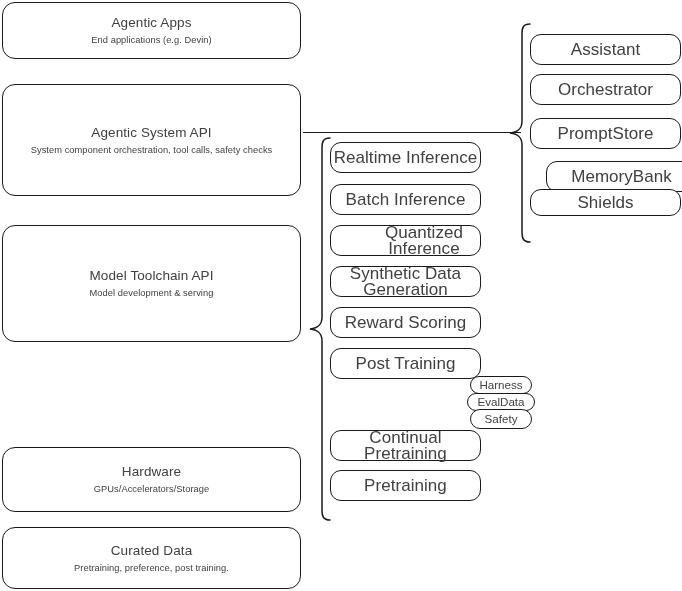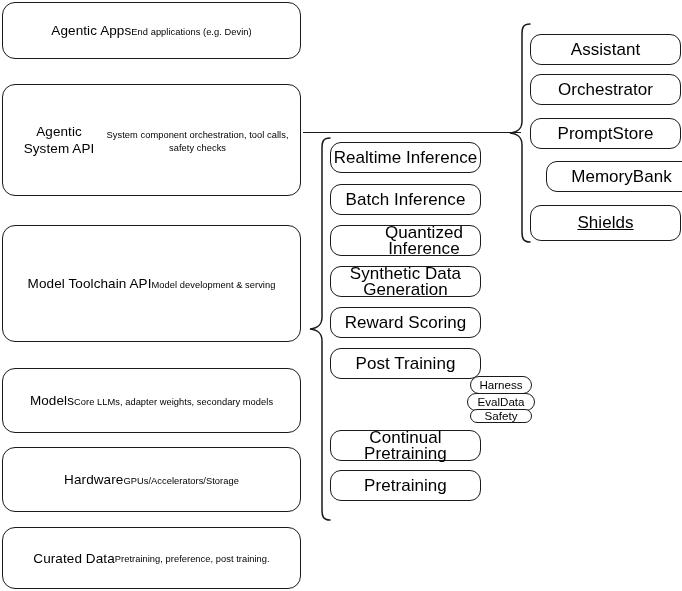--- a/index.html
+++ b/index.html
@@ -17,25 +17,25 @@
     height: 591px;
     background: #ffffff;
     overflow: hidden;
   }
   .node {
     position: absolute;
     box-sizing: border-box;
     border: 1.4px solid #1a1a1a;
     background: #ffffff;
     display: flex;
-    flex-direction: row;
+    flex-direction: column;
     align-items: center;
     justify-content: center;
     text-align: center;
-    color: #000000;
+    color: #404040;
     z-index: 3;
   }
   .layer-node {
     border-radius: 13px;
     padding: 4px 10px;
   }
   .layer-title {
     font-size: 13.5px;
     line-height: 17px;
     letter-spacing: 0.1px;
@@ -92,24 +92,20 @@
   <div class="node layer-node" style="left:2px; top:84px; width:299px; height:112px;">
     <div class="layer-title">Agentic System API</div>
     <div class="layer-sub">System component orchestration, tool calls, safety checks</div>
   </div>
 
   <div class="node layer-node" style="left:2px; top:225px; width:299px; height:117px;">
     <div class="layer-title">Model Toolchain API</div>
     <div class="layer-sub">Model development &amp; serving</div>
   </div>
 
-  <div class="node layer-node" style="left:2px; top:368px; width:299px; height:65px;">
-    <div class="layer-title">Models</div>
-    <div class="layer-sub">Core LLMs, adapter weights, secondary models</div>
-  </div>
 
   <div class="node layer-node" style="left:2px; top:447px; width:299px; height:65px;">
     <div class="layer-title">Hardware</div>
     <div class="layer-sub">GPUs/Accelerators/Storage</div>
   </div>
 
   <div class="node layer-node" style="left:2px; top:527px; width:299px; height:62px;">
     <div class="layer-title">Curated Data</div>
     <div class="layer-sub">Pretraining, preference, post training.</div>
   </div>
@@ -164,33 +160,33 @@
   <div class="node cap-node" style="left:330px; top:470px; width:151px; height:31px;">
     <div class="cap-label">Pretraining</div>
   </div>
 
   <div class="node pill-node" style="left:470px; top:376px; width:62px; height:18px;">
     <div class="pill-label">Harness</div>
   </div>
   <div class="node pill-node" style="left:467px; top:393px; width:68px; height:18px;">
     <div class="pill-label">EvalData</div>
   </div>
-  <div class="node pill-node" style="left:470px; top:409px; width:62px; height:14px;justify-content:center;">
+  <div class="node pill-node" style="left:470px; top:409px; width:62px; height:20px;justify-content:center;">
     <div class="pill-label">Safety</div>
   </div>
 
   <div class="node cap-node" style="left:530px; top:34px; width:151px; height:31px;">
     <div class="cap-label">Assistant</div>
   </div>
   <div class="node cap-node" style="left:530px; top:74px; width:151px; height:31px;">
     <div class="cap-label">Orchestrator</div>
   </div>
   <div class="node cap-node" style="left:530px; top:118px; width:151px; height:31px;">
     <div class="cap-label">PromptStore</div>
   </div>
   <div class="node cap-node" style="left:530px; top:161px; width:151px; height:31px;margin-left:16px;">
     <div class="cap-label">MemoryBank</div>
   </div>
-  <div class="node cap-node" style="left:530px; top:205px; width:151px; height:36px;text-decoration:underline;">
+  <div class="node cap-node" style="left:530px; top:189px; width:151px; height:27px;">
     <div class="cap-label">Shields</div>
   </div>
 
 </div>
 
 </body></html>

